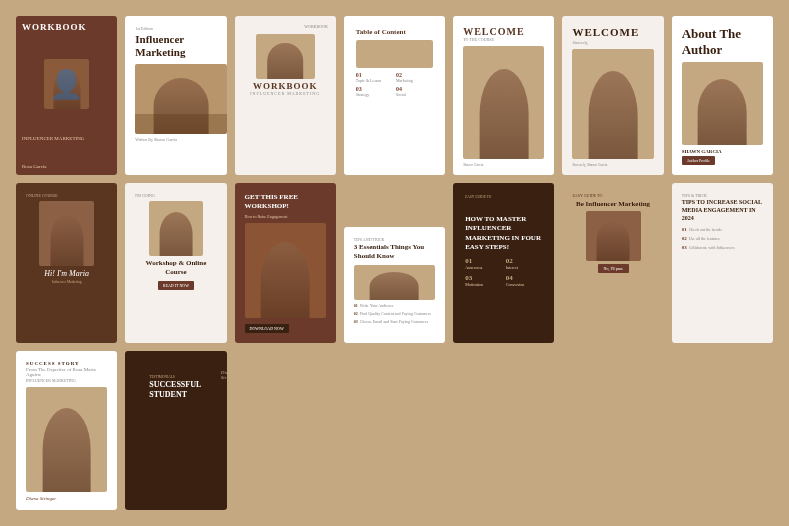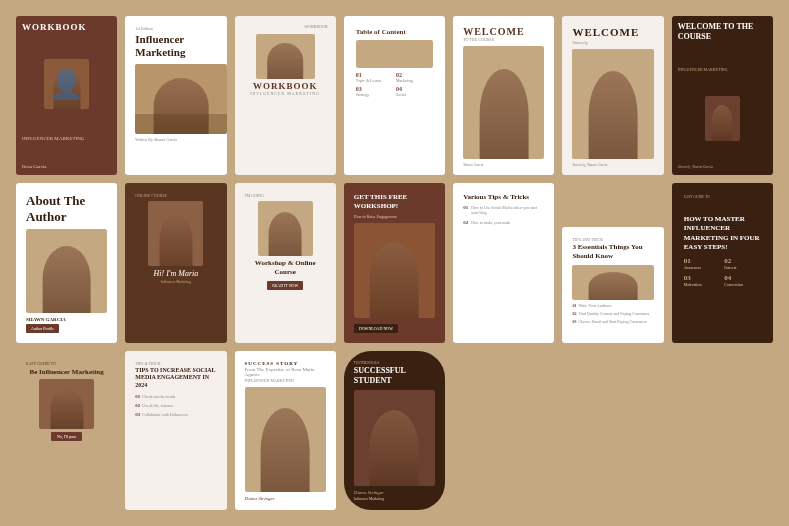--- a/index.html
+++ b/index.html
@@ -179,23 +179,22 @@
     .card-17 {
       background: #fff;
       display: flex;
       flex-direction: column;
       padding: 5px;
     }
 
     .card-18 {
       background: #3a2010;
       display: flex;
-      flex-direction: column;
-      padding: 5px;
-      border-radius: 27px;
+      flex-direction: row;
+      padding: 19px;
     }
     .figure-bg {
       background: linear-gradient(160deg, #b8956a 0%, #8b6045 100%);
       position: relative;
       overflow: hidden;
     }
     .figure-bg::before {
       content: '';
       position: absolute;
       bottom: 0;
@@ -273,26 +272,20 @@
 
   <div class="card card-6">
     <div style="padding:5px 5px 0;">
       <div style="font-size:11px;font-weight:bold;color:#3a2010;letter-spacing:1px;">WELCOME</div>
       <div style="font-size:4px;color:#888;margin-top:2px;">Sincerely,</div>
     </div>
     <div style="flex:1;background:#c4a882;margin:4px 5px;border-radius:2px;position:relative;" class="figure-bg"></div>
     <div style="padding:0 5px 3px;font-size:3.5px;color:#888;">Sincerely, Sharon Garcia</div>
   </div>
 
-  <div class="card card-7">
-    <div style="font-size:8px;font-weight:bold;color:#fff;line-height:1.3;">WELCOME TO THE COURSE</div>
-    <div style="font-size:4px;color:#c4a882;">INFLUENCER MARKETING</div>
-    <div style="width:35px;height:45px;background:#6b4030;border-radius:2px;align-self:center;position:relative;" class="figure-bg"></div>
-    <div style="font-size:3.5px;color:#c4a882;font-style:italic;">Sincerely, Sharon Garcia</div>
-  </div>
 
   <div class="card card-8">
     <div style="padding:5px 5px 0;">
       <div style="font-size:13px;font-weight:bold;color:#3a2010;">About The Author</div>
     </div>
     <div style="flex:1;background:#c4a882;margin:4px 5px;border-radius:2px;position:relative;" class="figure-bg"></div>
     <div style="padding:0 5px;font-size:5px;font-weight:bold;color:#3a2010;">SHAWN GARCIA</div>
     <div style="padding:2px 5px 5px;">
       <div style="background:#6b3a2a;color:#fff;font-size:4px;padding:2px 5px;border-radius:1px;width:fit-content;">Author Profile</div>
     </div>
@@ -322,35 +315,20 @@
     <div style="padding:5px 5px 0;">
       <div style="font-size:7px;font-weight:bold;color:#fff;line-height:1.3;">GET THIS FREE WORKSHOP!</div>
       <div style="font-size:4px;color:#e8c9aa;margin-top:2px;">How to Raise Engagement</div>
     </div>
     <div style="flex:1;background:#8b5535;margin:4px 5px;border-radius:2px;position:relative;" class="figure-bg"></div>
     <div style="padding:2px 5px 5px;">
       <div style="background:#3a2010;color:#fff;font-size:4px;padding:2px 5px;border-radius:1px;width:fit-content;">DOWNLOAD NOW</div>
     </div>
   </div>
 
-  <div class="card card-12">
-    <div style="padding:5px 5px 0;">
-      <div style="font-size:7px;font-weight:bold;color:#3a2010;">Various Tips &amp; Tricks</div>
-    </div>
-    <div style="padding:4px 5px;display:flex;flex-direction:column;gap:5px;">
-      <div style="display:flex;gap:3px;align-items:flex-start;">
-        <span style="font-size:5px;color:#6b3a2a;font-weight:bold;">01</span>
-        <span style="font-size:4px;color:#888;">How to Use Social Media when you start your blog</span>
-      </div>
-      <div style="display:flex;gap:3px;align-items:flex-start;">
-        <span style="font-size:5px;color:#6b3a2a;font-weight:bold;">02</span>
-        <span style="font-size:4px;color:#888;">How to make your mark</span>
-      </div>
-    </div>
-  </div>
 
   <div class="card card-13">
     <div style="padding:5px 5px 0;">
       <div style="font-size:4px;color:#888;">TIPS AND TRICK</div>
       <div style="font-size:7px;font-weight:bold;color:#3a2010;line-height:1.3;margin-top:1px;">3 Essentials Things You Should Know</div>
     </div>
     <div style="width:calc(100% - 10px);height:35px;background:#c4a882;margin:3px 5px;border-radius:2px;position:relative;" class="figure-bg"></div>
     <div style="padding:0 5px 4px;display:flex;flex-direction:column;gap:3px;">
       <div style="display:flex;gap:2px;">
           <span style="font-size:4px;color:#6b3a2a;font-weight:bold;">01</span>

